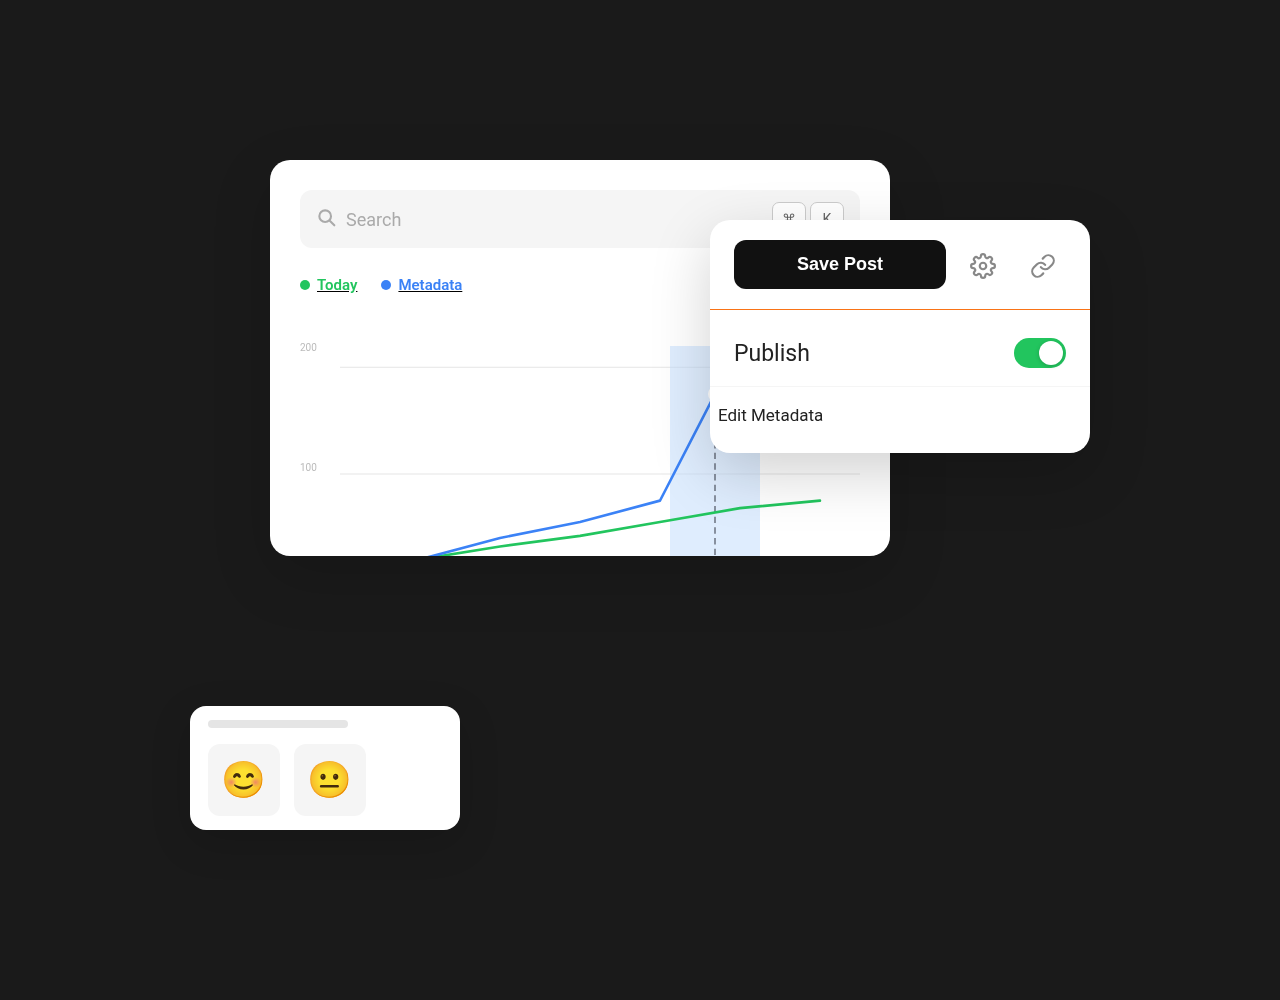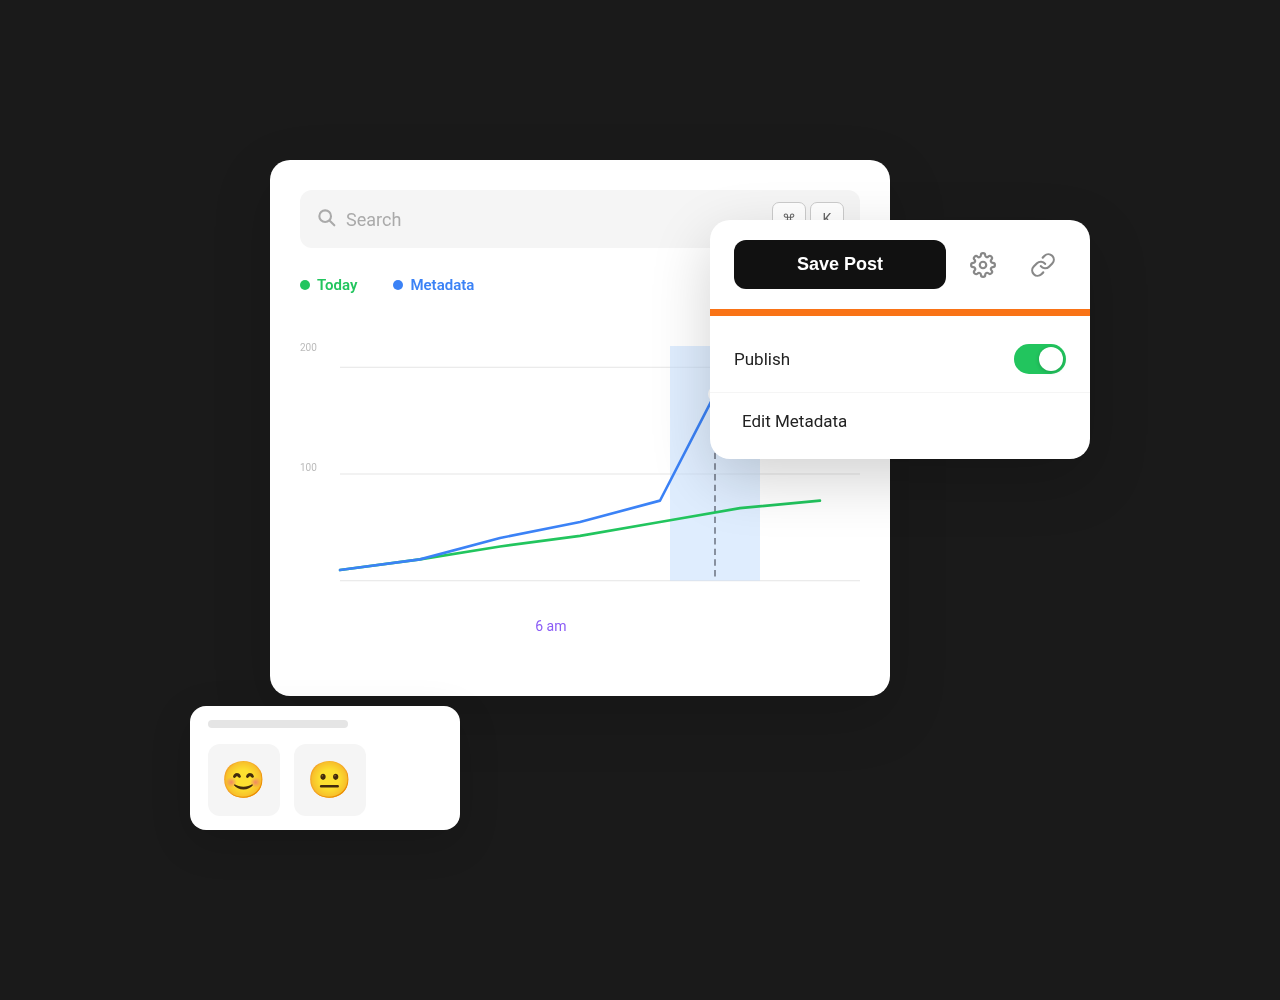--- a/index.html
+++ b/index.html
@@ -19,21 +19,21 @@
       width: 900px;
       height: 680px;
     }
 
     
     .main-card {
       position: absolute;
       top: 0;
       left: 80px;
       width: 620px;
-      height: 536px;
+      height: 396px;
       background: #ffffff;
       border-radius: 20px;
       box-shadow: 0 20px 60px rgba(0,0,0,0.15);
       padding: 30px;
       overflow: hidden;
     }
 
     
     .search-bar {
       display: flex;
@@ -75,22 +75,23 @@
       border: 1.5px solid #ccc;
       border-radius: 7px;
       font-size: 14px;
       color: #666;
       background: #fff;
     }
 
     
     .legend {
       display: flex;
-      gap: 36px;
+      gap: 24px;
       margin-bottom: 20px;
+      text-decoration: underline;
     }
 
     .legend-item {
       display: flex;
       align-items: center;
       gap: 7px;
       font-size: 15px;
       font-weight: 600;
     }
 
@@ -141,24 +142,24 @@
       right: 0;
       width: 380px;
       background: #ffffff;
       border-radius: 20px;
       box-shadow: 0 20px 60px rgba(0,0,0,0.18);
       overflow: hidden;
     }
 
     .post-card-header {
       display: flex;
-      align-items: center;
+      align-items: flex-end;
       padding: 20px 24px;
       gap: 14px;
-      border-bottom: 7px solid #f97316;
+      border-bottom: 1px solid #f97316;
     }
 
     .save-post-btn {
       flex: 1;
       background: #111;
       color: #fff;
       border: none;
       border-radius: 12px;
       padding: 14px 20px;
       font-size: 18px;
@@ -186,21 +187,21 @@
 
     .toggle-row {
       display: flex;
       align-items: center;
       justify-content: space-between;
       padding: 18px 24px;
       border-bottom: 1px solid #f5f5f5;
     }
 
     .toggle-label {
-      font-size: 17px;
+      font-size: 23px;
       color: #222;
       font-weight: 400;
     }
 
     .toggle {
       position: relative;
       width: 52px;
       height: 30px;
       border-radius: 15px;
       cursor: pointer;
@@ -220,21 +221,21 @@
       box-shadow: 0 1px 4px rgba(0,0,0,0.2);
       transition: left 0.2s;
     }
 
     .toggle-on .toggle-knob { left: 25px; }
     .toggle-red .toggle-knob { left: 25px; }
 
     .menu-row {
       display: flex;
       align-items: center;
-      padding: 18px 32px;
+      padding: 18px 8px;
       border-bottom: 1px solid #f5f5f5;
       cursor: pointer;
     }
 
     .menu-row:last-child {
       border-bottom: none;
     }
 
     .menu-row-label {
       font-size: 17px;

